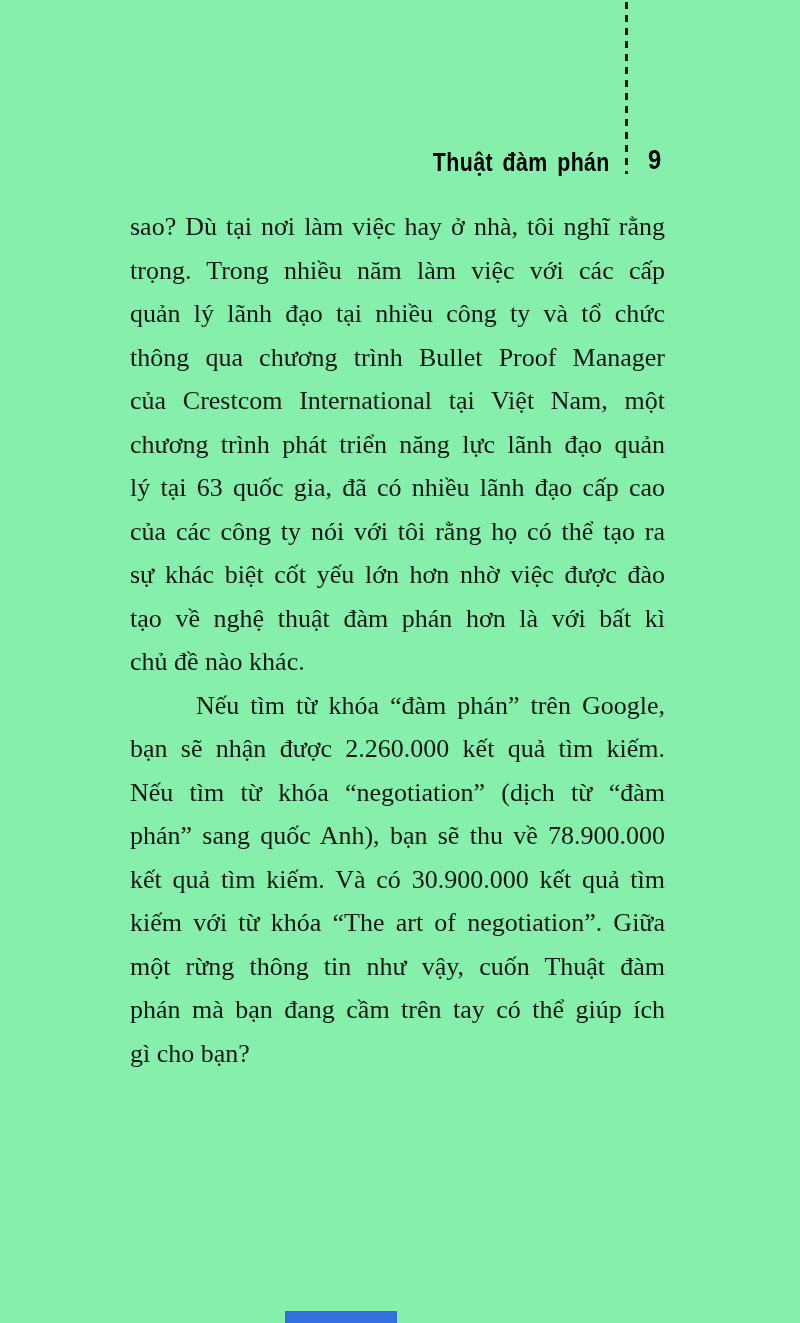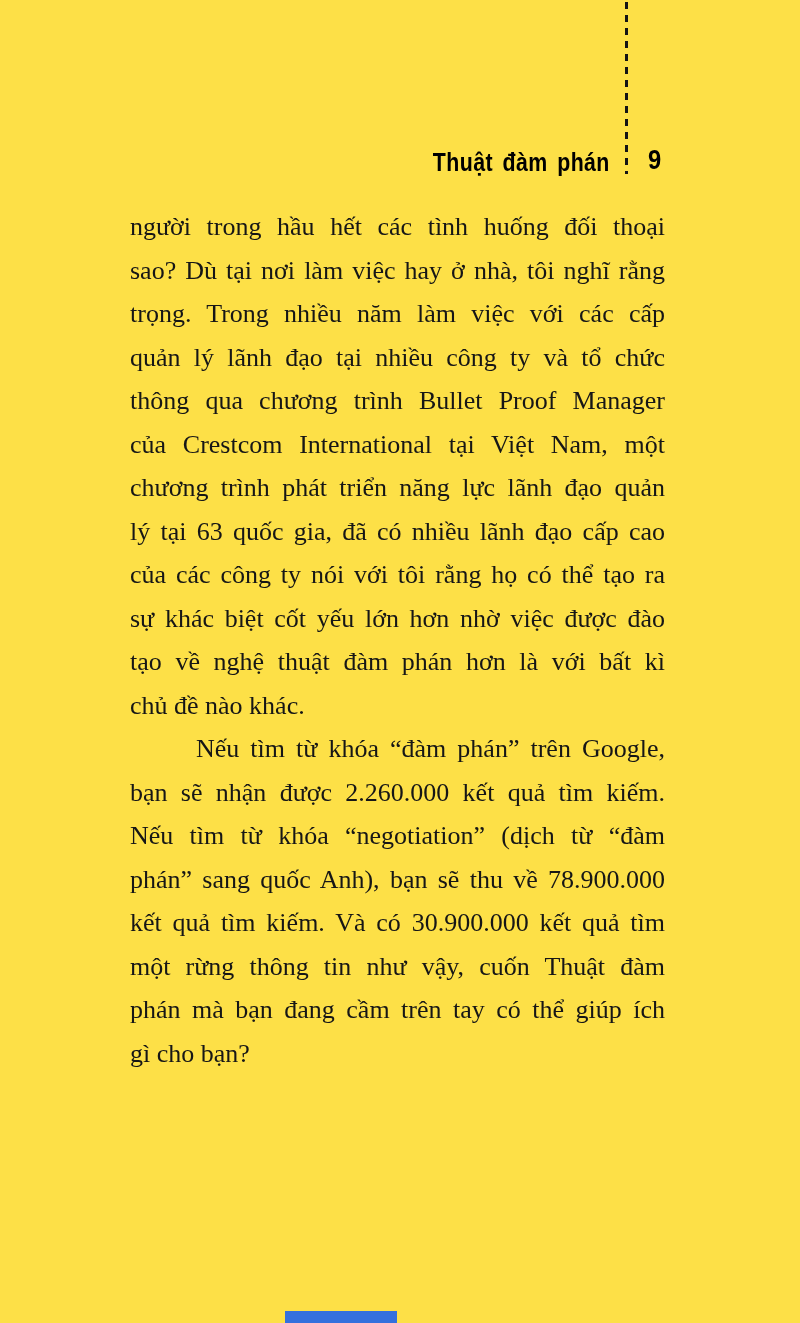--- a/index.html
+++ b/index.html
@@ -1,20 +1,20 @@
 <!DOCTYPE html>
 <html><head>
 <meta charset="utf-8">
 <style>
   html, body { margin: 0; padding: 0; background: #ffffff; }
   .page {
     position: relative;
     width: 800px;
     height: 1323px;
-    background: #fde047;
+    background: #86efac;
     overflow: hidden;
     font-family: "Liberation Serif", serif;
     color: #161616;
   }
   .running-title {
     position: absolute;
     top: 149px;
     right: 190px;
     font-family: "Liberation Sans", sans-serif;
     font-weight: bold;
@@ -79,39 +79,39 @@
 <div class="page">
 
   <div>
     <div class="running-title">Thuật đàm phán</div>
     <div class="dotted-rule"></div>
     <div class="page-number">9</div>
   </div>
 
   <div class="page-body">
       <div class="paragraph">
-        <div class="line"><span>người trong hầu hết các tình huống đối thoại</span></div>
         <div class="line"><span>sao? Dù tại nơi làm việc hay ở nhà, tôi nghĩ rằng</span></div>
         <div class="line"><span>trọng. Trong nhiều năm làm việc với các cấp</span></div>
         <div class="line"><span>quản lý lãnh đạo tại nhiều công ty và tổ chức</span></div>
         <div class="line"><span>thông qua chương trình Bullet Proof Manager</span></div>
         <div class="line"><span>của Crestcom International tại Việt Nam, một</span></div>
         <div class="line"><span>chương trình phát triển năng lực lãnh đạo quản</span></div>
         <div class="line"><span>lý tại 63 quốc gia, đã có nhiều lãnh đạo cấp cao</span></div>
         <div class="line"><span>của các công ty nói với tôi rằng họ có thể tạo ra</span></div>
         <div class="line"><span>sự khác biệt cốt yếu lớn hơn nhờ việc được đào</span></div>
         <div class="line"><span>tạo về nghệ thuật đàm phán hơn là với bất kì</span></div>
         <div class="line last"><span>chủ đề nào khác.</span></div>
       </div>
       <div class="paragraph">
         <div class="line indent"><span>Nếu tìm từ khóa “đàm phán” trên Google,</span></div>
         <div class="line"><span>bạn sẽ nhận được 2.260.000 kết quả tìm kiếm.</span></div>
         <div class="line"><span>Nếu tìm từ khóa “negotiation” (dịch từ “đàm</span></div>
         <div class="line"><span>phán” sang quốc Anh), bạn sẽ thu về 78.900.000</span></div>
         <div class="line"><span>kết quả tìm kiếm. Và có 30.900.000 kết quả tìm</span></div>
+        <div class="line"><span>kiếm với từ khóa “The art of negotiation”. Giữa</span></div>
         <div class="line"><span>một rừng thông tin như vậy, cuốn </span><span class="italic">Thuật đàm</span></div>
         <div class="line"><span class="italic">phán</span><span> mà bạn đang cầm trên tay có thể giúp ích</span></div>
         <div class="line last"><span>gì cho bạn?</span></div>
       </div>
     </div>
 
   <div class="accent-bar" style="background: rgb(52, 112, 221);"></div>
 
 </div>
 

